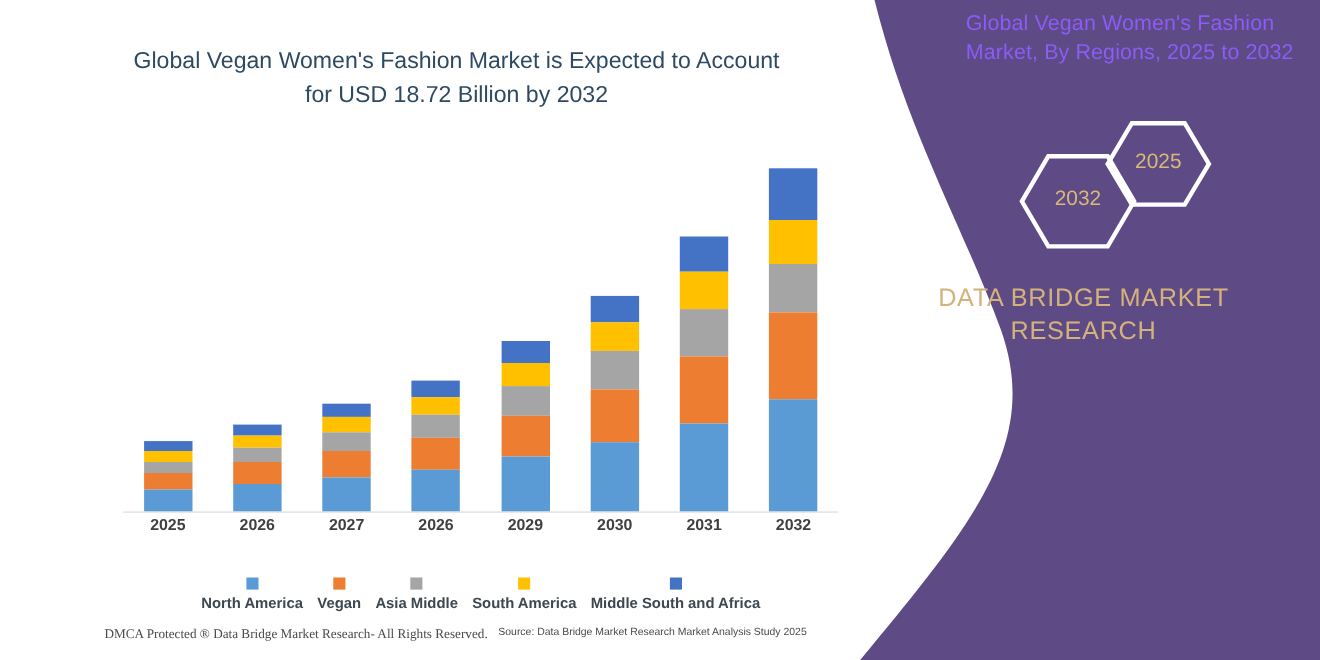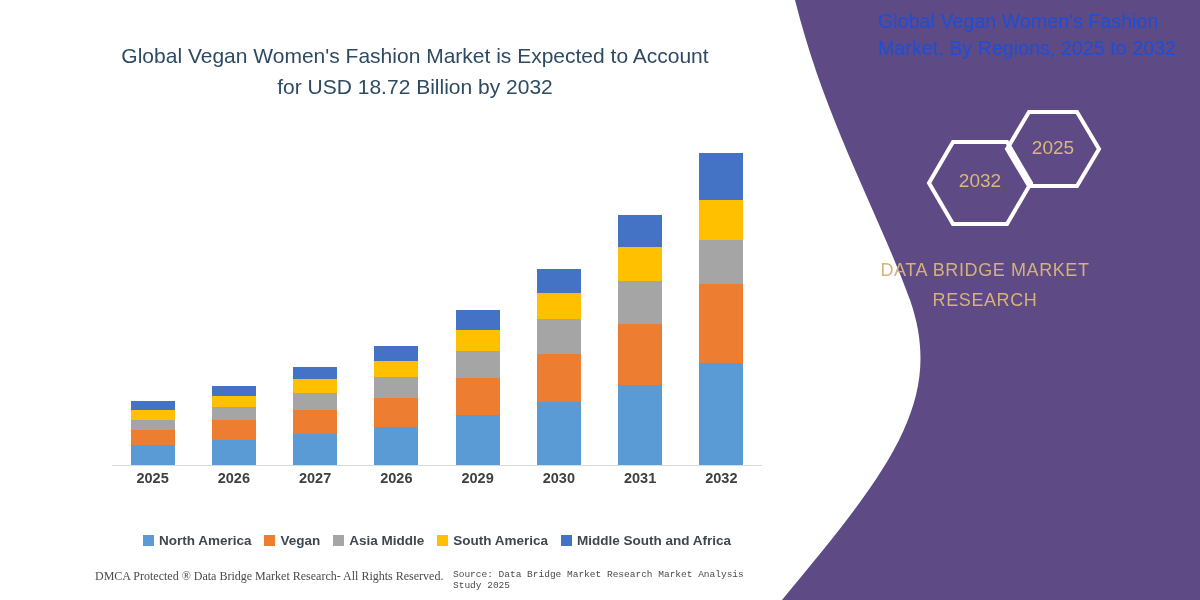--- a/index.html
+++ b/index.html
@@ -11,39 +11,39 @@
   }
   .canvas{position:absolute;left:0;top:0;width:1200px;height:600px;}
 
   
   .right-panel{position:absolute;left:770px;top:0;width:430px;height:600px;overflow:hidden;}
   .right-panel svg{position:absolute;left:0;top:0;}
   .rp-content{position:absolute;left:0;top:0;width:430px;height:600px;}
 
   .rp-title{
     position:absolute;left:108px;top:8px;width:310px;
-    color:#1d4ed8;font-size:19.5px;line-height:27px;font-weight:400;
+    color:#8b5cf6;font-size:19.5px;line-height:27px;font-weight:400;
     text-align:left;letter-spacing:.1px;
   }
 
   .hexwrap{position:absolute;left:155px;top:108px;width:180px;height:120px;}
   .hex{position:absolute;}
   .hex svg{display:block;}
   .hex-label{
     position:absolute;width:100%;text-align:center;
     color:#d9b879;font-size:19px;font-weight:400;
   }
   .hex-2032{left:0px;top:30px;width:110px;height:90px;}
   .hex-2032 .hex-label{top:32px;}
   .hex-2025{left:78px;top:0px;width:100px;height:82px;}
   .hex-2025 .hex-label{top:29px;}
 
   .rp-brand{
     position:absolute;left:20px;top:255px;width:390px;
-    text-align:center;color:#d4b27c;font-size:18px;line-height:30px;
+    text-align:center;color:#d4b27c;font-size:23px;line-height:30px;
     letter-spacing:.6px;font-weight:400;
   }
 
   
   .logo{position:absolute;left:215px;top:520px;width:205px;height:58px;}
   .logo-text{position:absolute;left:72px;top:8px;}
   .logo-line1{color:#cfc3d8;font-size:19px;letter-spacing:1.2px;font-weight:400;}
   .logo-line2{color:#bfb1cb;font-size:9.5px;letter-spacing:3.1px;margin-top:6px;font-weight:400;}
 
   
@@ -58,27 +58,27 @@
         align-items:flex-end;justify-content:space-around;}
   .bar{width:44px;display:flex;flex-direction:column;justify-content:flex-end;}
   .seg{width:100%;}
 
   .xaxis{position:absolute;left:112px;top:470px;width:650px;height:24px;
          display:flex;justify-content:space-around;}
   .xlabel{width:80px;text-align:center;color:#404040;font-size:14.5px;font-weight:bold;}
 
   .legend{position:absolute;left:112px;top:530px;width:650px;height:20px;
           display:flex;align-items:center;justify-content:center;gap:13px;}
-  .lg-item{display:flex;align-items:center;gap:5px;}
+  .lg-item{display:flex;align-items:center;gap:5px;flex-direction:column;}
   .lg-swatch{width:11px;height:11px;display:inline-block;}
   .lg-text{color:#3d4750;font-size:13.5px;font-weight:bold;}
 
   .footer{position:absolute;left:95px;top:569px;width:680px;height:16px;}
   .f-left{position:absolute;left:0;top:0;color:#4a4a4a;font-size:12px;font-family:"Liberation Serif",serif;}
-  .f-right{position:absolute;left:358px;top:0;color:#4a4a4a;font-size:9.5px;font-family:Liberation Mono, monospace;}
+  .f-right{position:absolute;left:358px;top:0;color:#4a4a4a;font-size:9.5px;font-family:Liberation Sans, sans-serif;}
 </style>
 </head>
 <body>
 
 <div class="canvas">
 
   <div class="chart-title">
     <div>Global Vegan Women's Fashion Market is Expected to Account</div>
     <div>for USD 18.72 Billion by 2032</div>
   </div>

